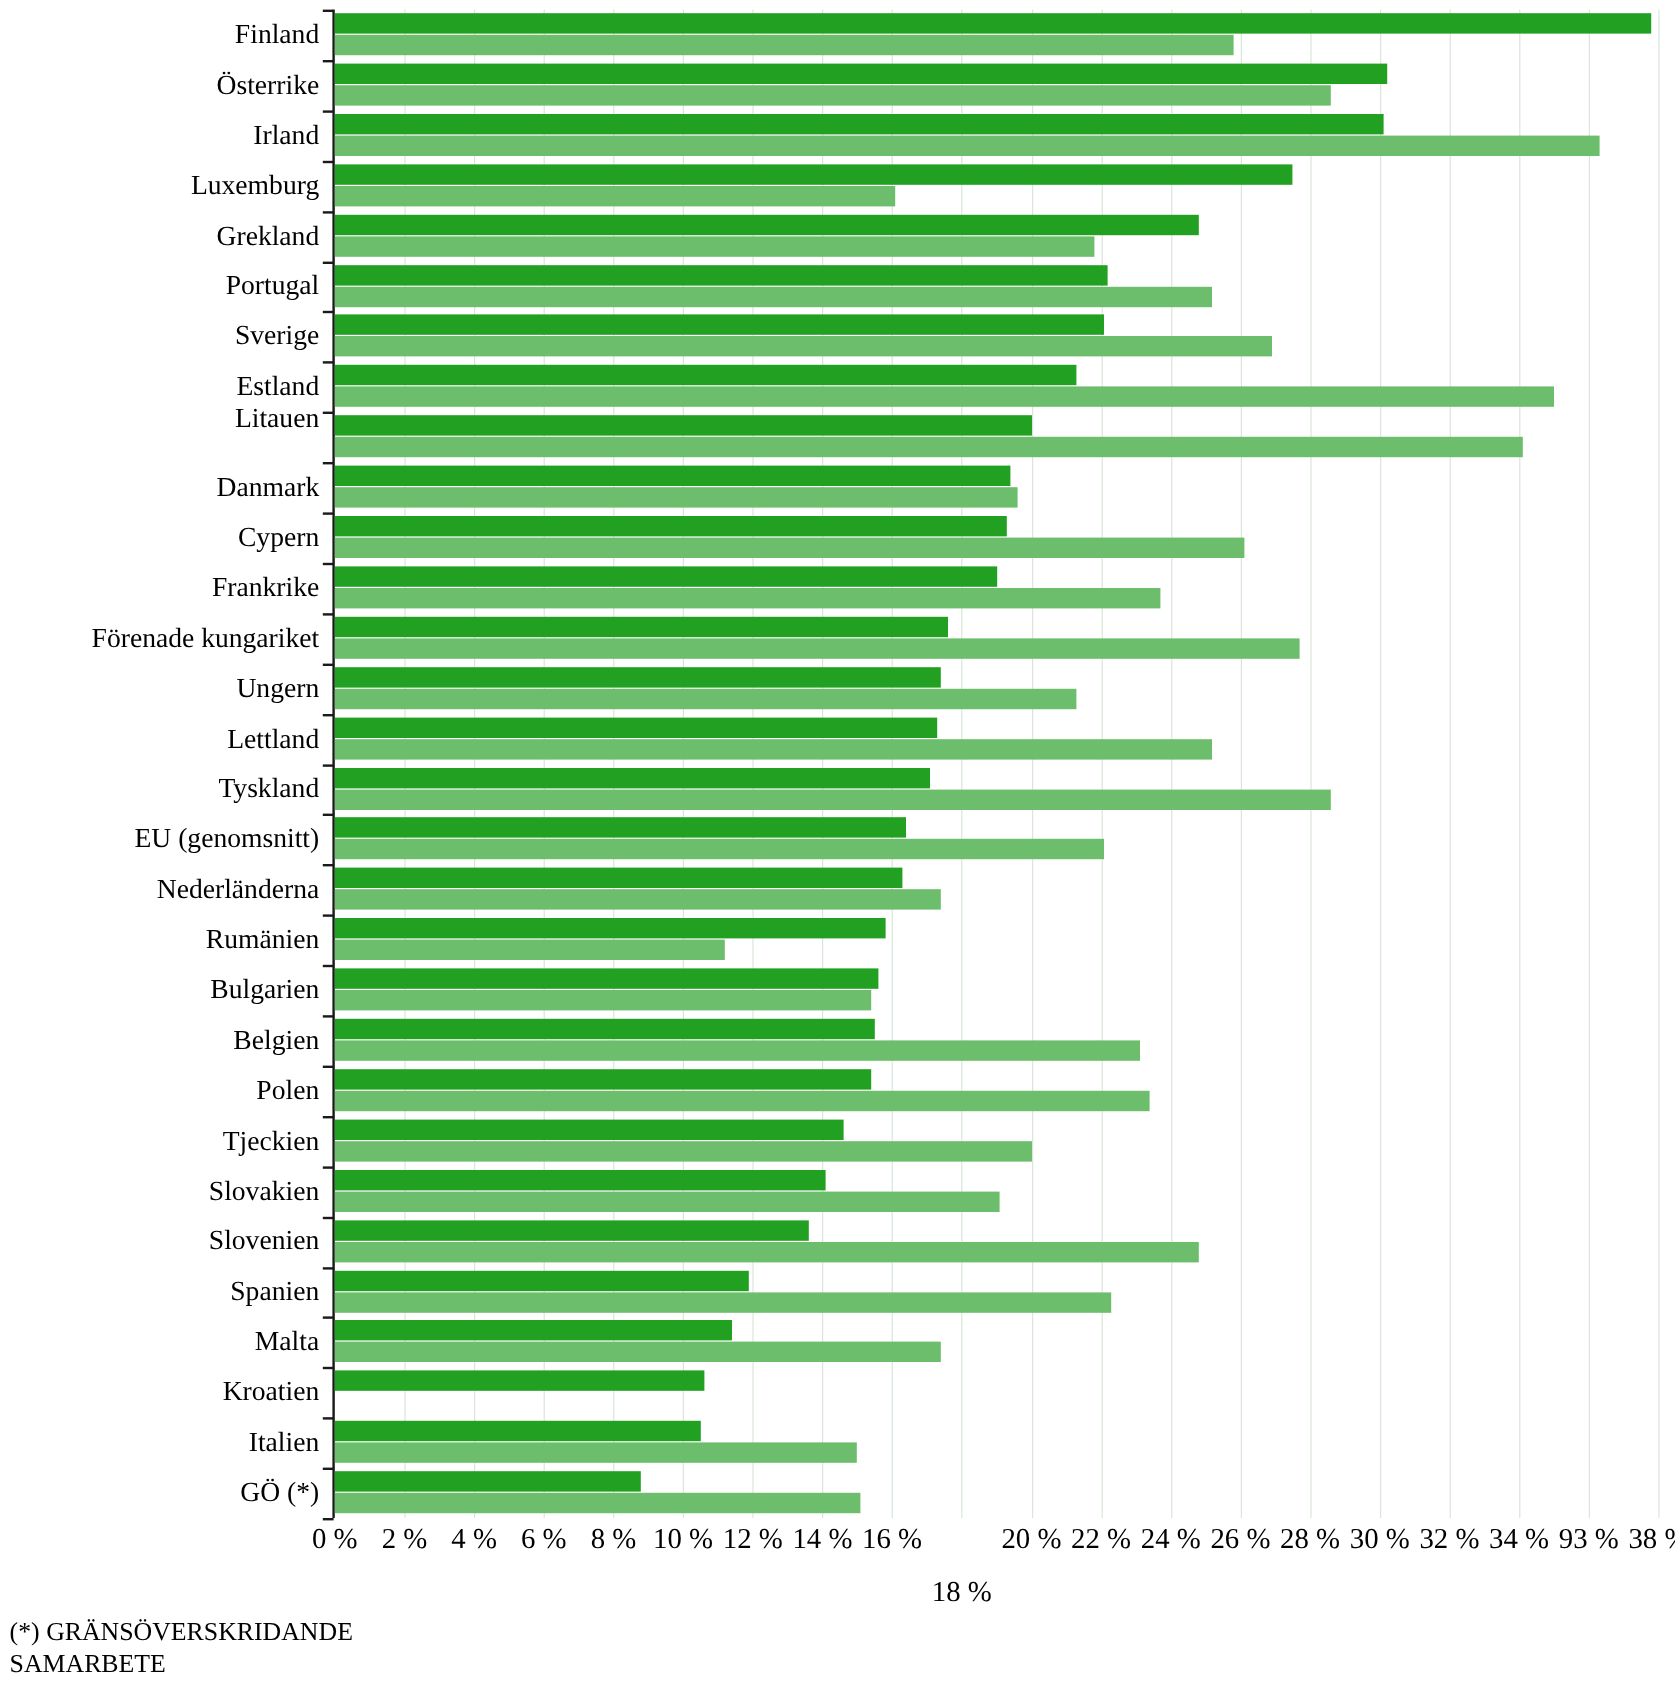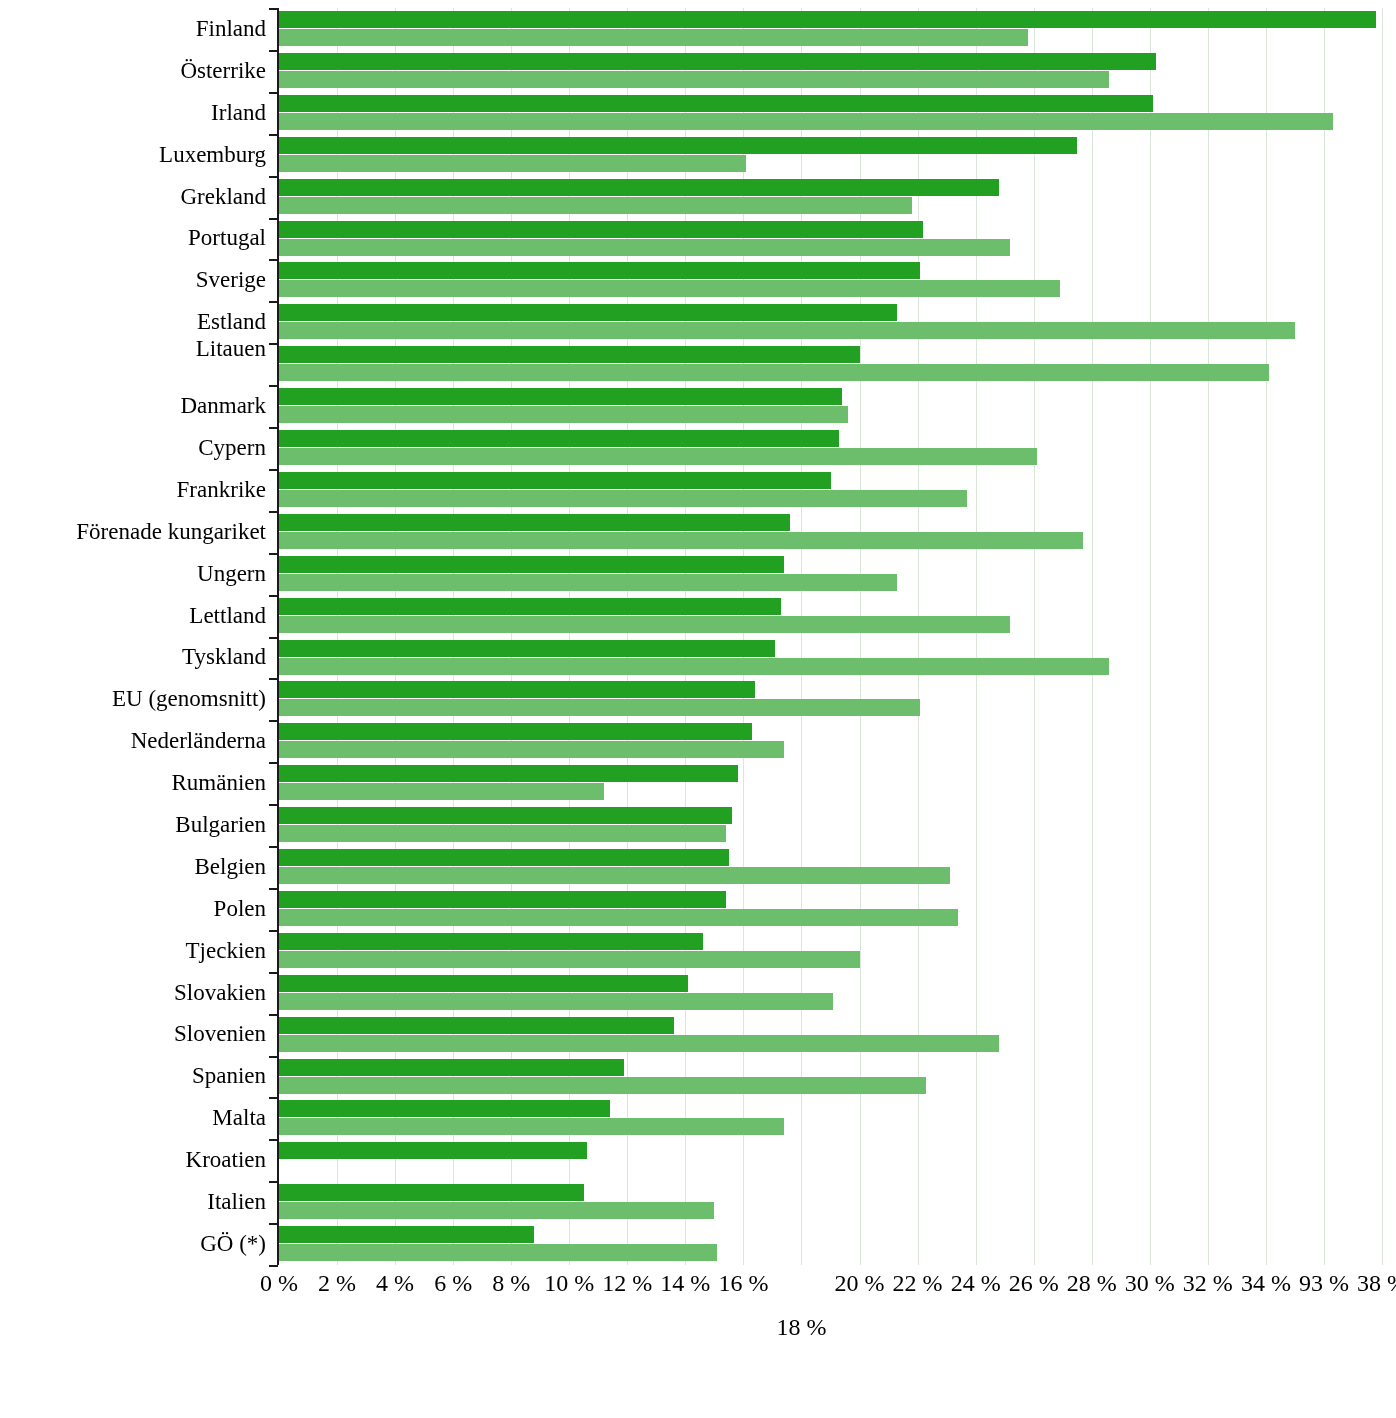--- a/index.html
+++ b/index.html
@@ -394,14 +394,15 @@
       <div class="xtick-label" style="left: 1149.79px;">30 %</div>
       <div class="xtick-label" style="left: 1207.84px;">32 %</div>
       <div class="xtick-label" style="left: 1265.89px;">34 %</div>
       <div class="xtick-label" style="left: 1323.95px;">93 %</div>
       <div class="xtick-label" style="left: 1382px;">38 %</div>
     </div>
 
   <div class="legend">
     </div>
 
+  <div class="footnote">(*) GRÄNSÖVERSKRIDANDE SAMARBETE</div>
 
 </div>
 
 </body></html>

